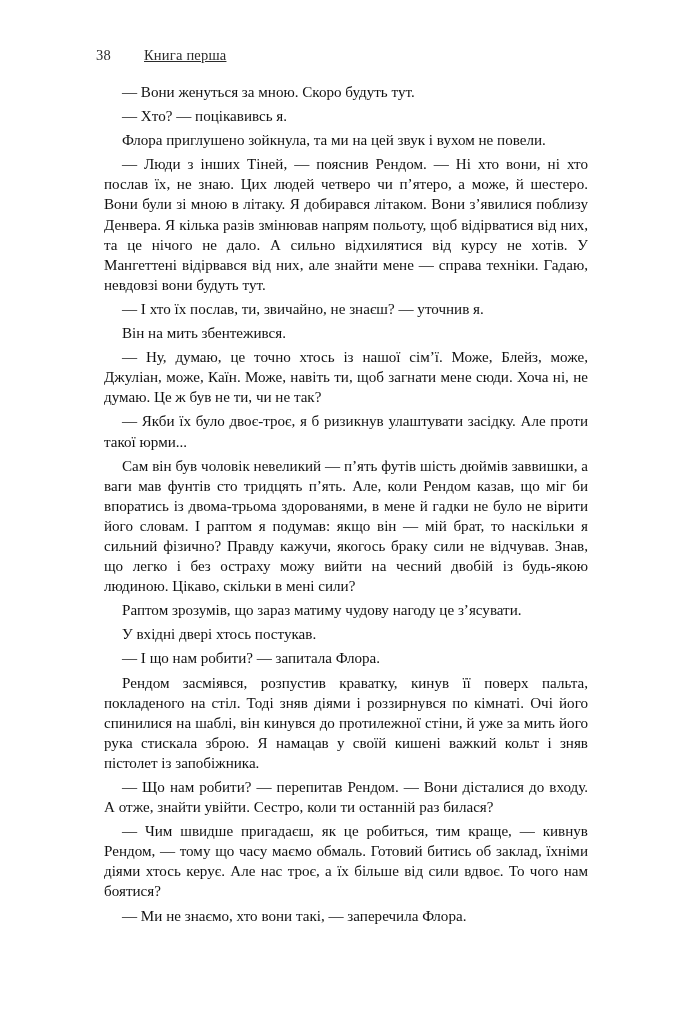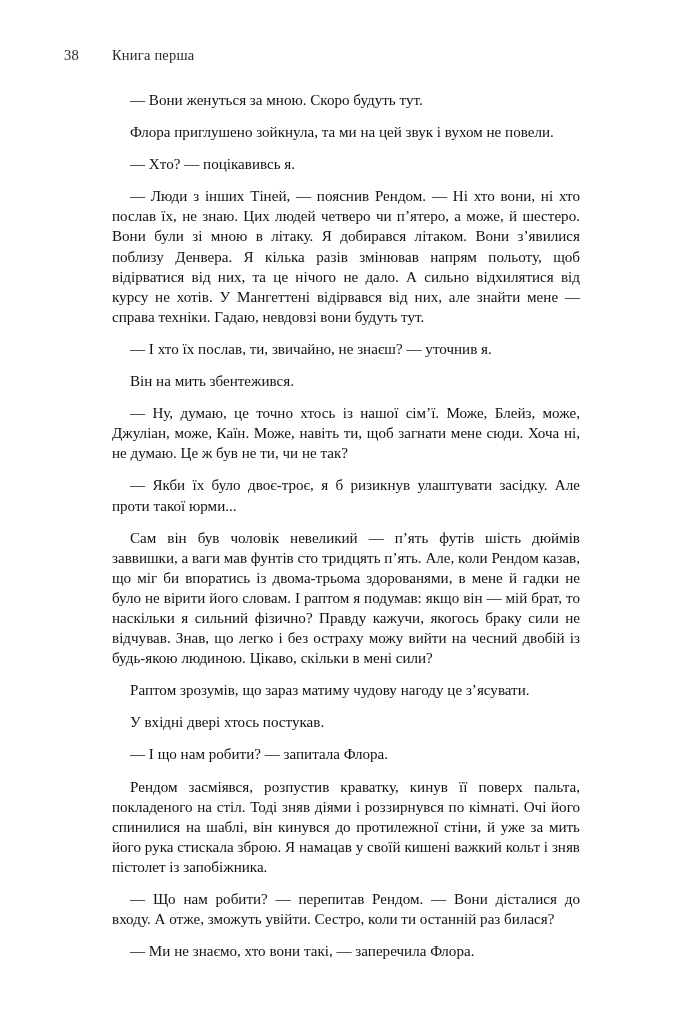--- a/index.html
+++ b/index.html
@@ -14,49 +14,50 @@
     height: 1024px;
     background: #ffffff;
     overflow: hidden;
     font-family: "Liberation Serif", "DejaVu Serif", serif;
     color: #111111;
   }
 
   
   .running-head {
     position: absolute;
-    left: 64px;
+    left: 96px;
     top: 44px;
     width: 512px;
     height: 22px;
     display: flex;
     align-items: center;
     font-size: 14.5px;
     letter-spacing: 0.2px;
     color: #2b2b2b;
   }
   .folio {
     width: 48px;
     font-size: 14.5px;
     color: #2b2b2b;
   }
   .head-title {
     font-size: 14.5px;
     color: #2b2b2b;
+    text-decoration: underline;
   }
 
   
   .textblock {
     position: absolute;
     left: 100px;
     top: 78px;
     width: 492px;
   }
   p.para {
-    margin: 12px;
+    margin: 4px;
     font-size: 15.1px;
     line-height: 20.1px;
     text-align: justify;
     text-justify: inter-word;
     text-indent: 18px;
     hyphens: manual;
     word-spacing: 0px;
   }
   
   p.para::after {
@@ -71,29 +72,30 @@
 
 <div class="page">
 
   <div class="running-head">
     <span class="folio">38</span>
     <span class="head-title">Книга перша</span>
   </div>
 
   <div class="textblock">
       <p class="para nostretch">— Вони женуться за мною. Скоро будуть тут.</p>
+      <p class="para nostretch">— Хто? — поцікавивсь я.</p>
       <p class="para nostretch">Флора приглушено зойкнула, та ми на цей звук і вухом не повели.</p>
-      <p class="para nostretch">— Хто? — поцікавивсь я.</p>
       <p class="para nostretch">— Люди з інших Тіней, — пояснив Рендом. — Ні хто вони, ні хто послав їх, не знаю. Цих людей четверо чи п’ятеро, а може, й шестеро. Вони були зі мною в літаку. Я добирався літаком. Вони з’явилися поблизу Денвера. Я кілька разів змінював напрям польоту, щоб відірватися від них, та це нічого не дало. А сильно відхилятися від курсу не хотів. У Мангеттені відірвався від них, але знайти мене — справа техніки. Гадаю, невдовзі вони будуть тут.</p>
       <p class="para nostretch">— І хто їх послав, ти, звичайно, не знаєш? — уточнив я.</p>
       <p class="para nostretch">Він на мить збентежився.</p>
       <p class="para nostretch">— Ну, думаю, це точно хтось із нашої сім’ї. Може, Блейз, може, Джуліан, може, Каїн. Може, навіть ти, щоб загнати мене сюди. Хоча ні, не думаю. Це ж був не ти, чи не так?</p>
       <p class="para nostretch">— Якби їх було двоє-троє, я б ризикнув улаштувати засідку. Але проти такої юрми...</p>
       <p class="para nostretch">Сам він був чоловік невеликий — п’ять футів шість дюймів заввишки, а ваги мав фунтів сто тридцять п’ять. Але, коли Рендом казав, що міг би впоратись із двома-трьома здорованями, в мене й гадки не було не вірити його словам. І раптом я подумав: якщо він — мій брат, то наскільки я сильний фізично? Правду кажучи, якогось браку сили не відчував. Знав, що легко і без остраху можу вийти на чесний двобій із будь-якою людиною. Цікаво, скільки в мені сили?</p>
       <p class="para nostretch">Раптом зрозумів, що зараз матиму чудову нагоду це з’ясувати.</p>
       <p class="para nostretch">У вхідні двері хтось постукав.</p>
       <p class="para nostretch">— І що нам робити? — запитала Флора.</p>
       <p class="para nostretch">Рендом засміявся, розпустив краватку, кинув її поверх пальта, покладеного на стіл. Тоді зняв діями і роззирнувся по кімнаті. Очі його спинилися на шаблі, він кинувся до протилежної стіни, й уже за мить його рука стискала зброю. Я намацав у своїй кишені важкий кольт і зняв пістолет із запобіжника.</p>
-      <p class="para nostretch">— Що нам робити? — перепитав Рендом. — Вони дісталися до входу. А отже, зможуть увійти. Сестро, коли ти останній раз билася?</p>
+      <p class="para nostretch">— Що нам робити? — перепитав Рендом. — Вони дісталися до входу. А отже, знайти увійти. Сестро, коли ти останній раз билася?</p>
+      <p class="para nostretch">— Чим швидше пригадаєш, як це робиться, тим краще, — кивнув Рендом, — тому що часу  маємо обмаль. Готовий битись об заклад, їхніми діями хтось керує. Але нас троє, а їх більше від сили вдвоє. То чого нам боятися?</p>
       <p class="para nostretch">— Ми не знаємо, хто вони такі, — заперечила Флора.</p>
     </div>
 
 </div>
 
 </body></html>

